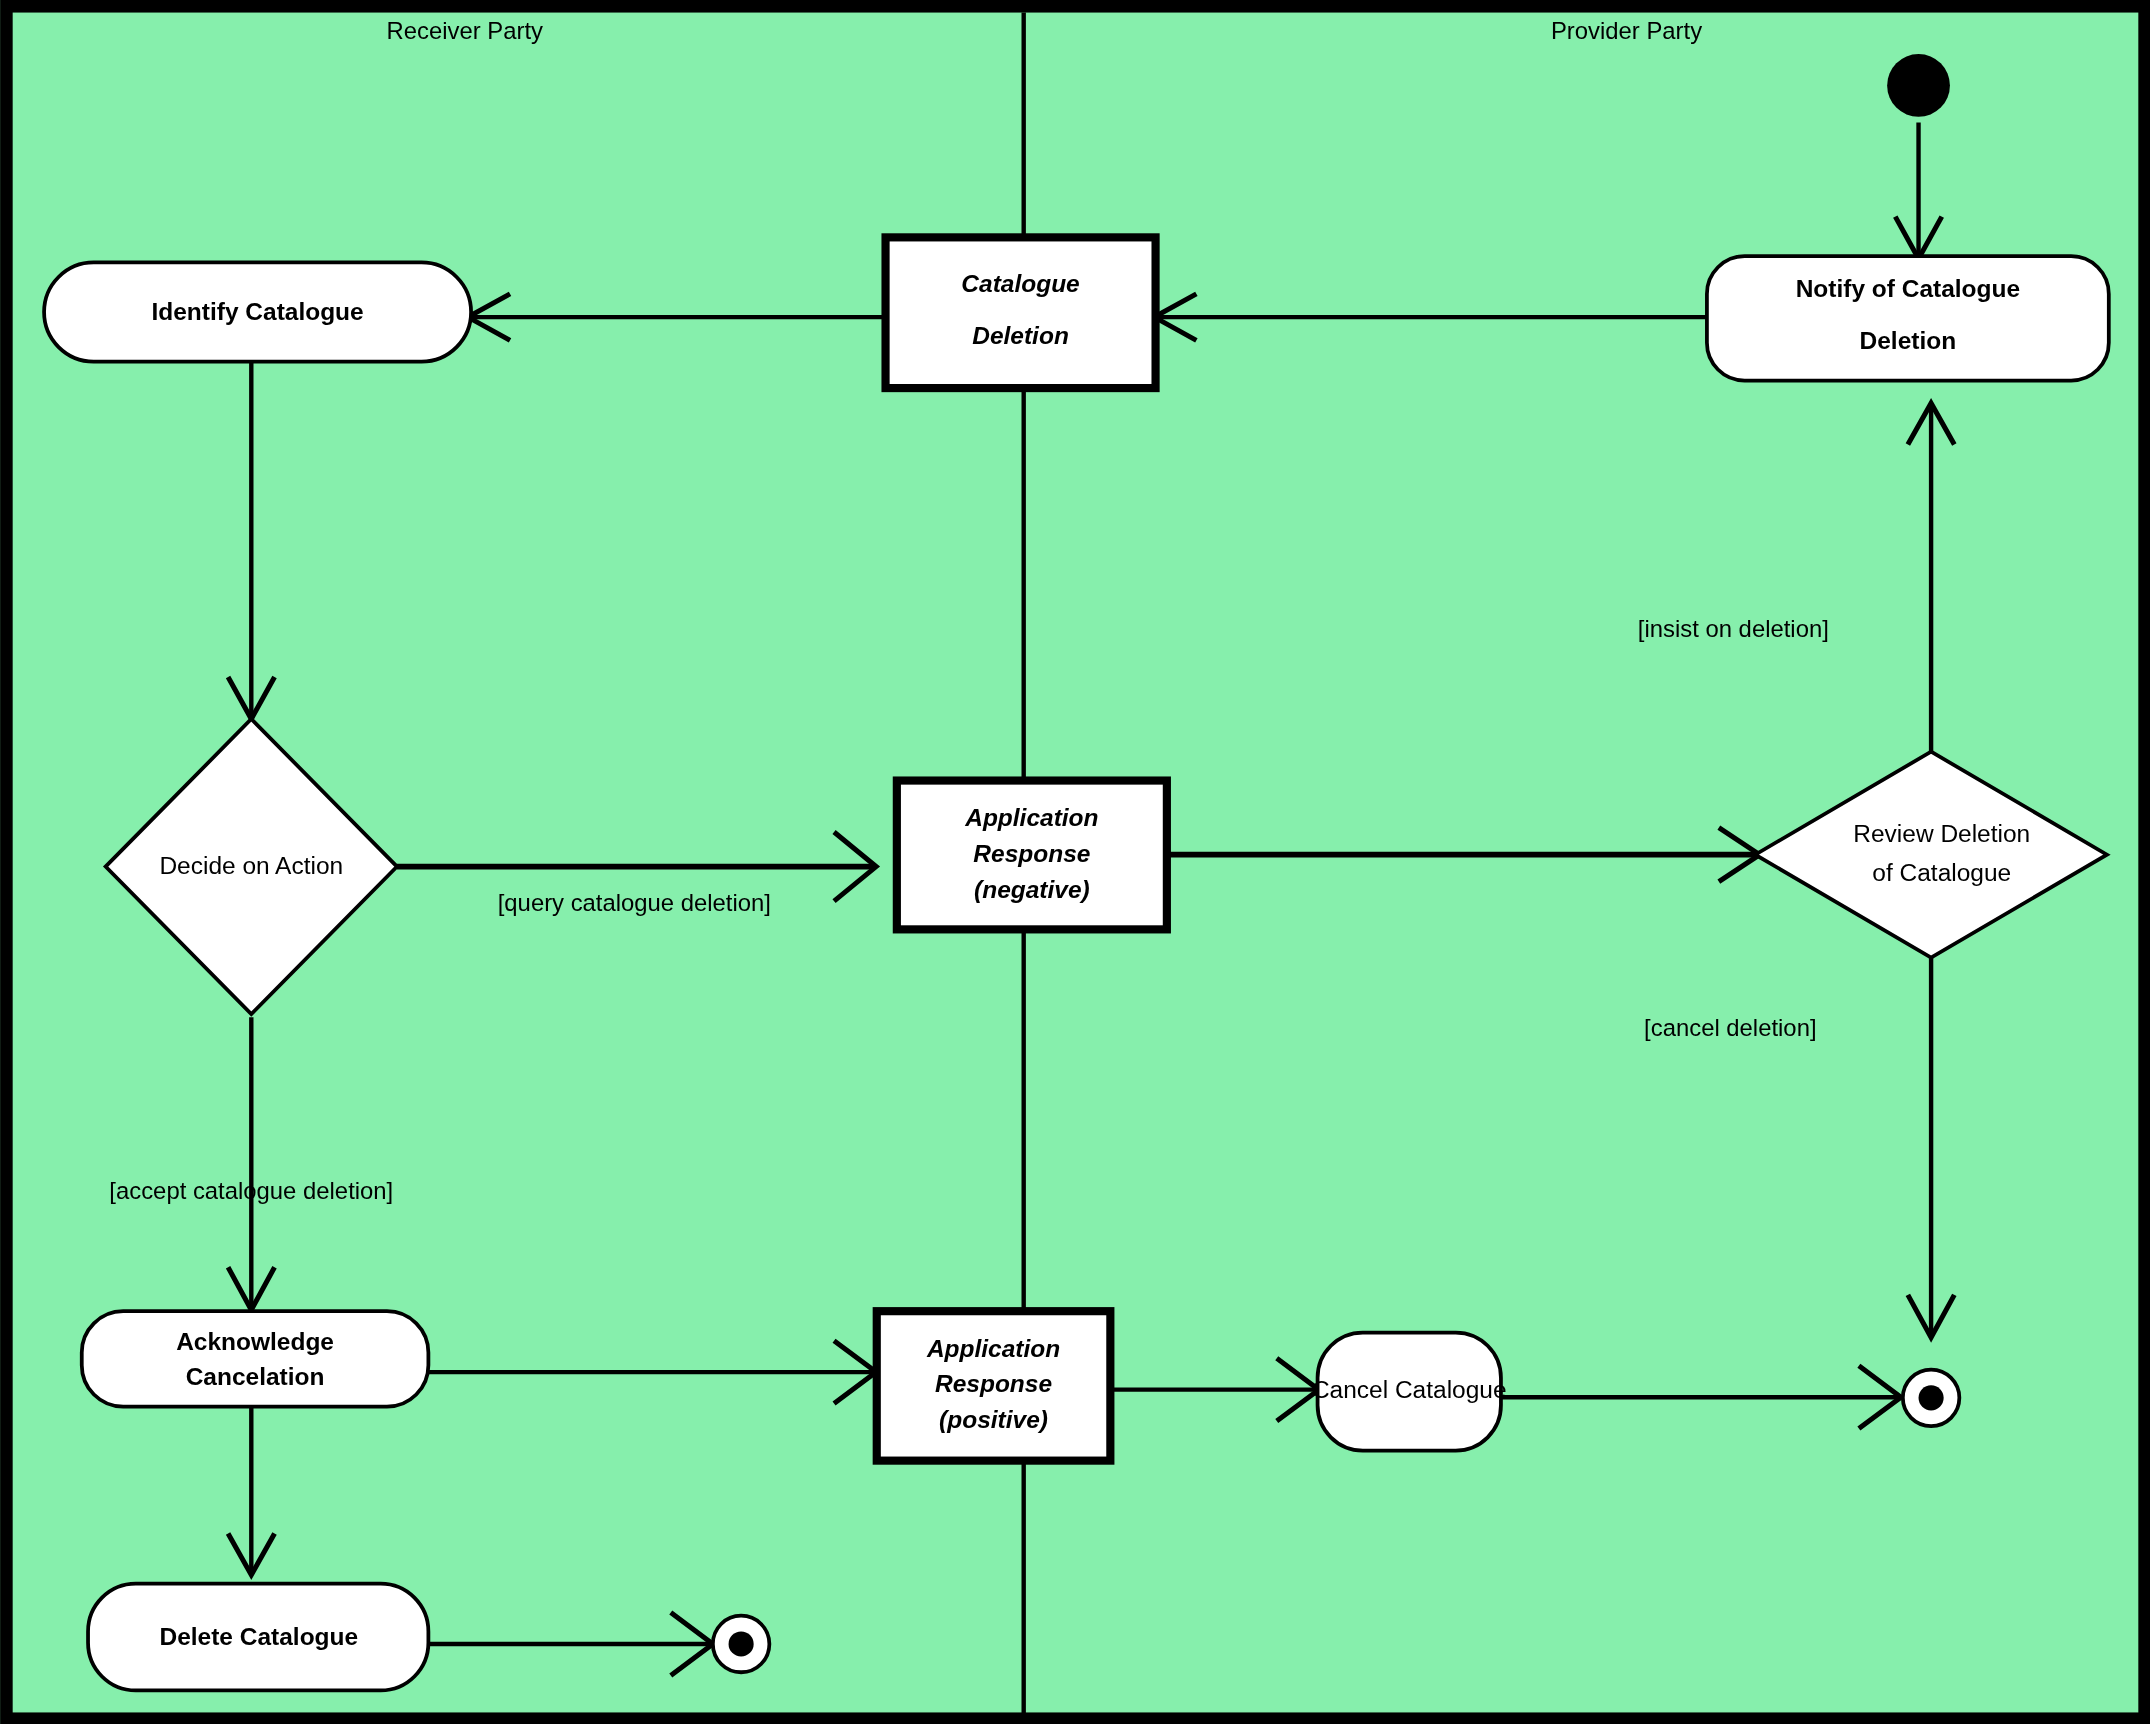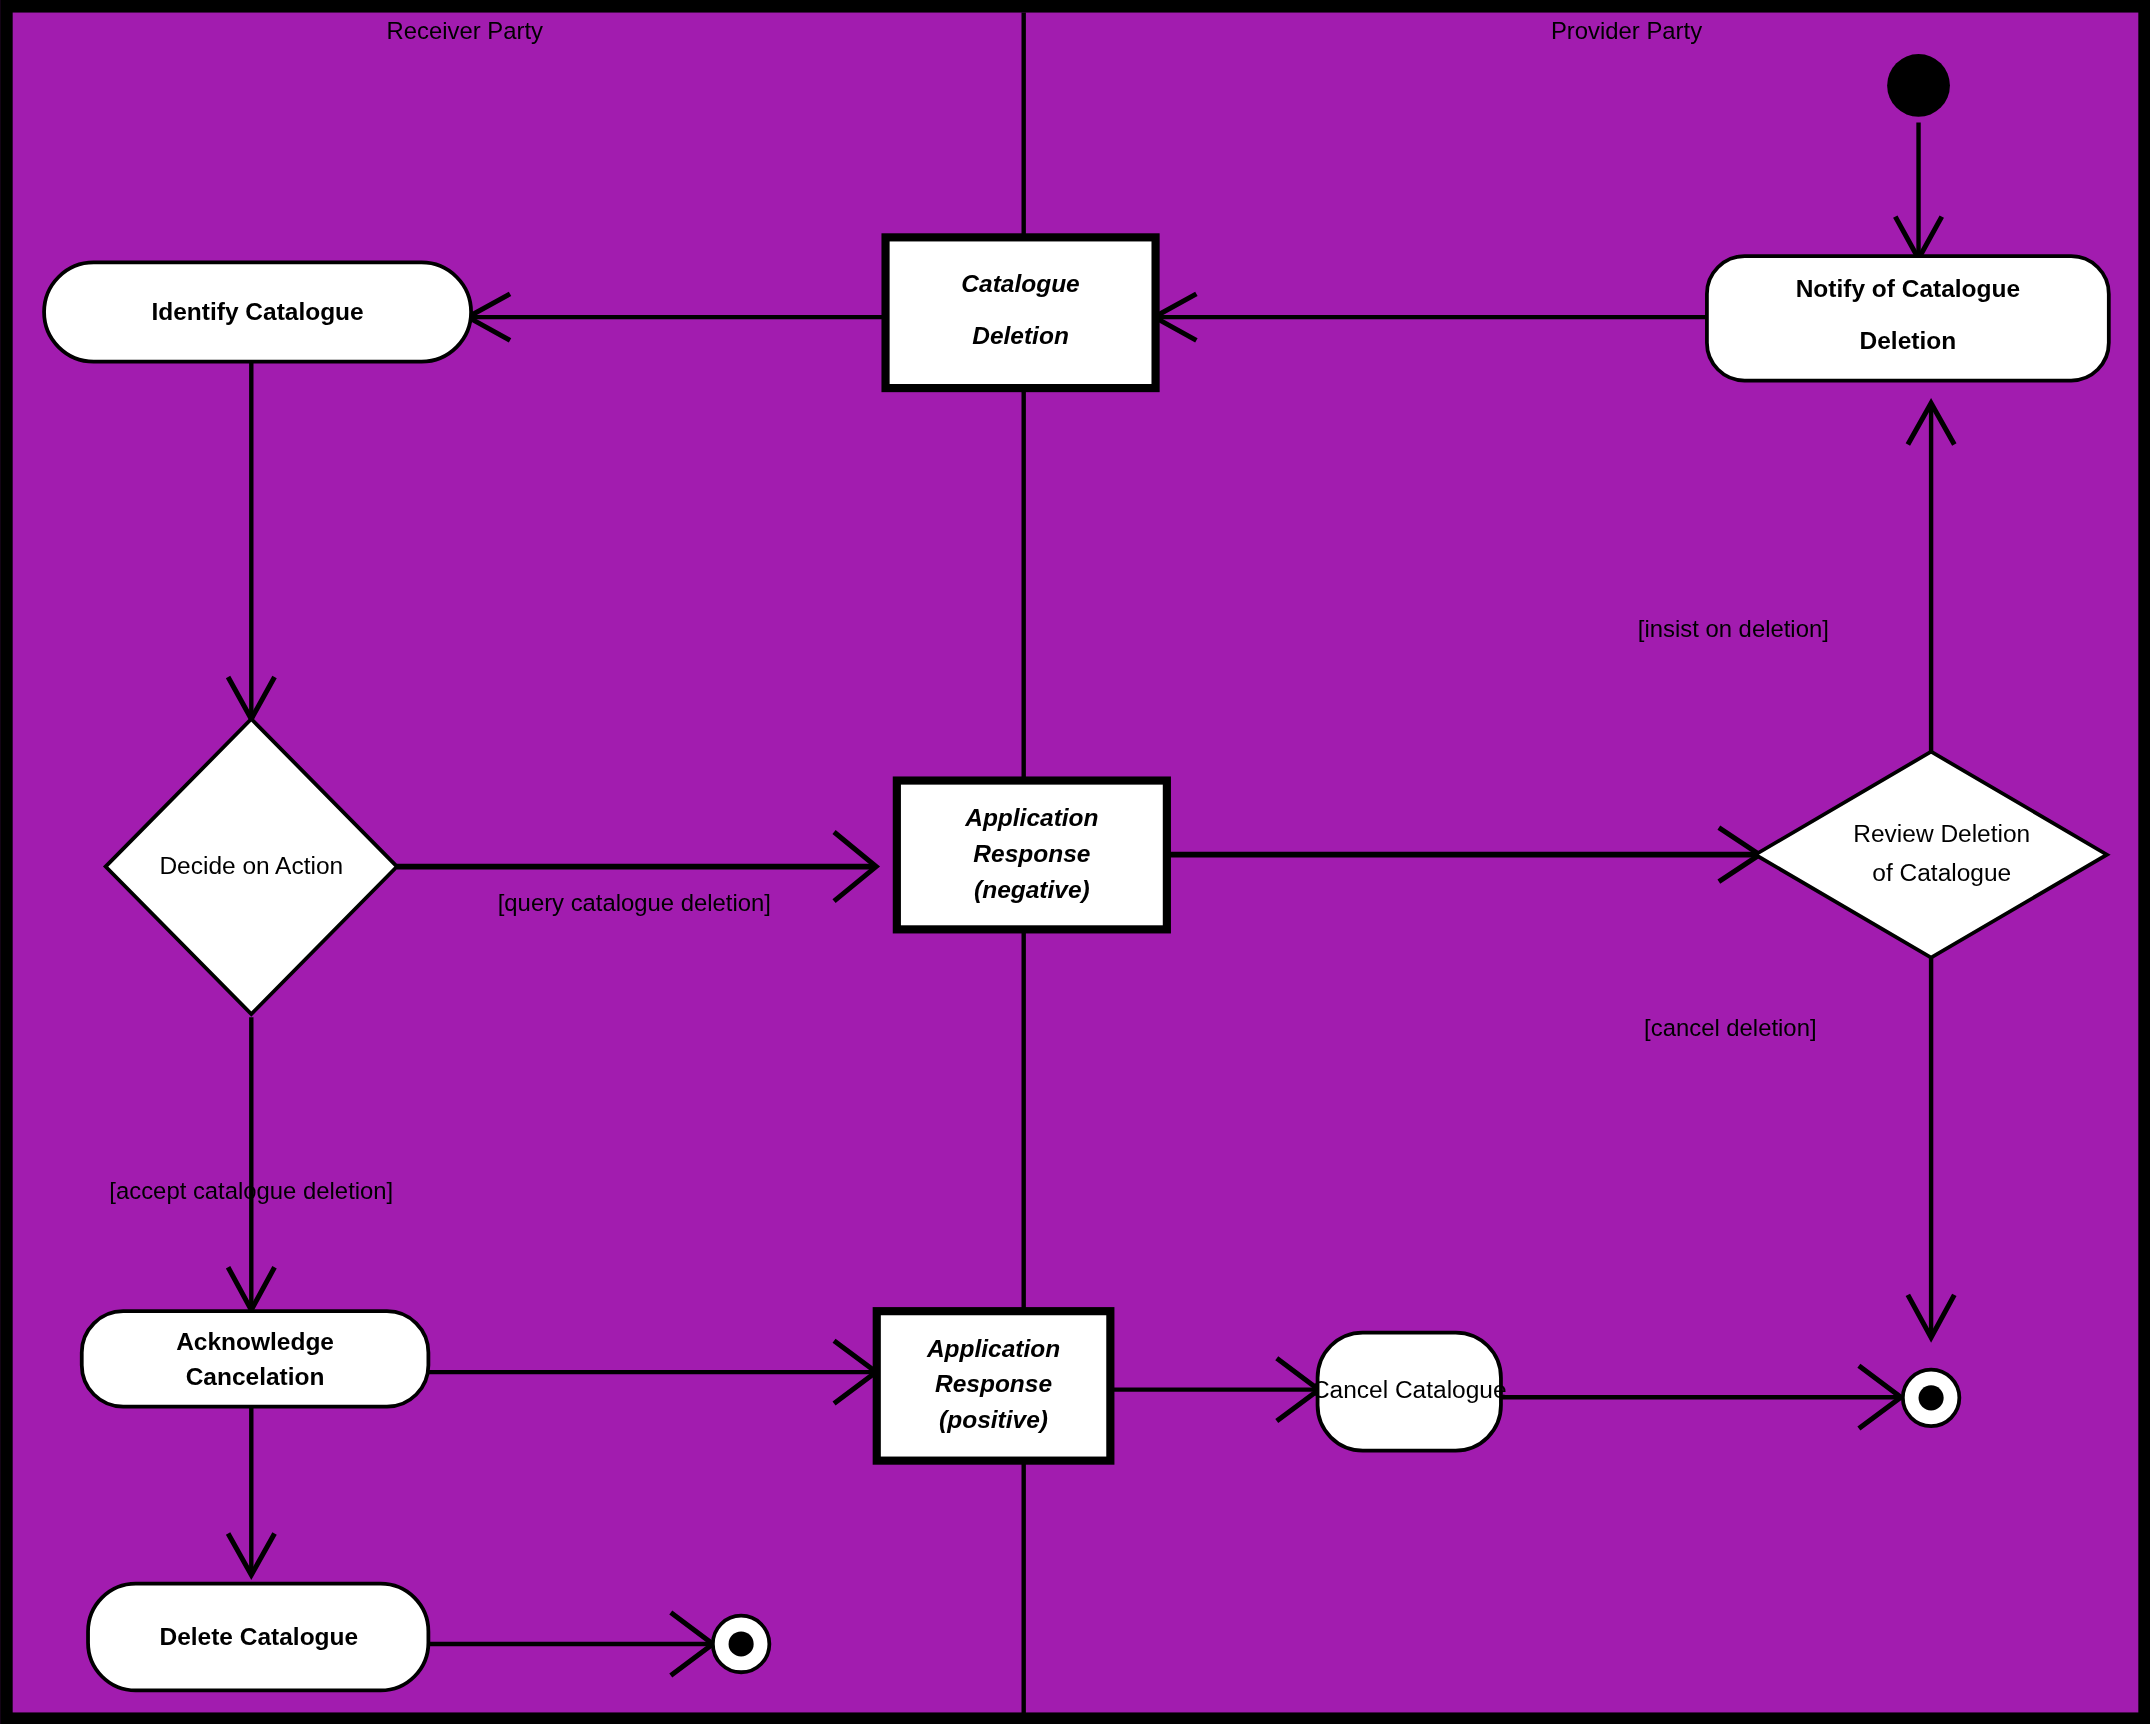--- a/index.html
+++ b/index.html
@@ -8,21 +8,21 @@
     padding: 0;
     background: #ffffff;
   }
   body {
     font-family: "Liberation Sans", sans-serif;
   }
   #stage {
     position: relative;
     width: 2151px;
     height: 1725px;
-    background: #a21caf;
+    background: #86efac;
     overflow: hidden;
   }
   #diagram-svg {
     position: absolute;
     left: 0;
     top: 0;
     width: 2151px;
     height: 1725px;
     display: block;
   }

